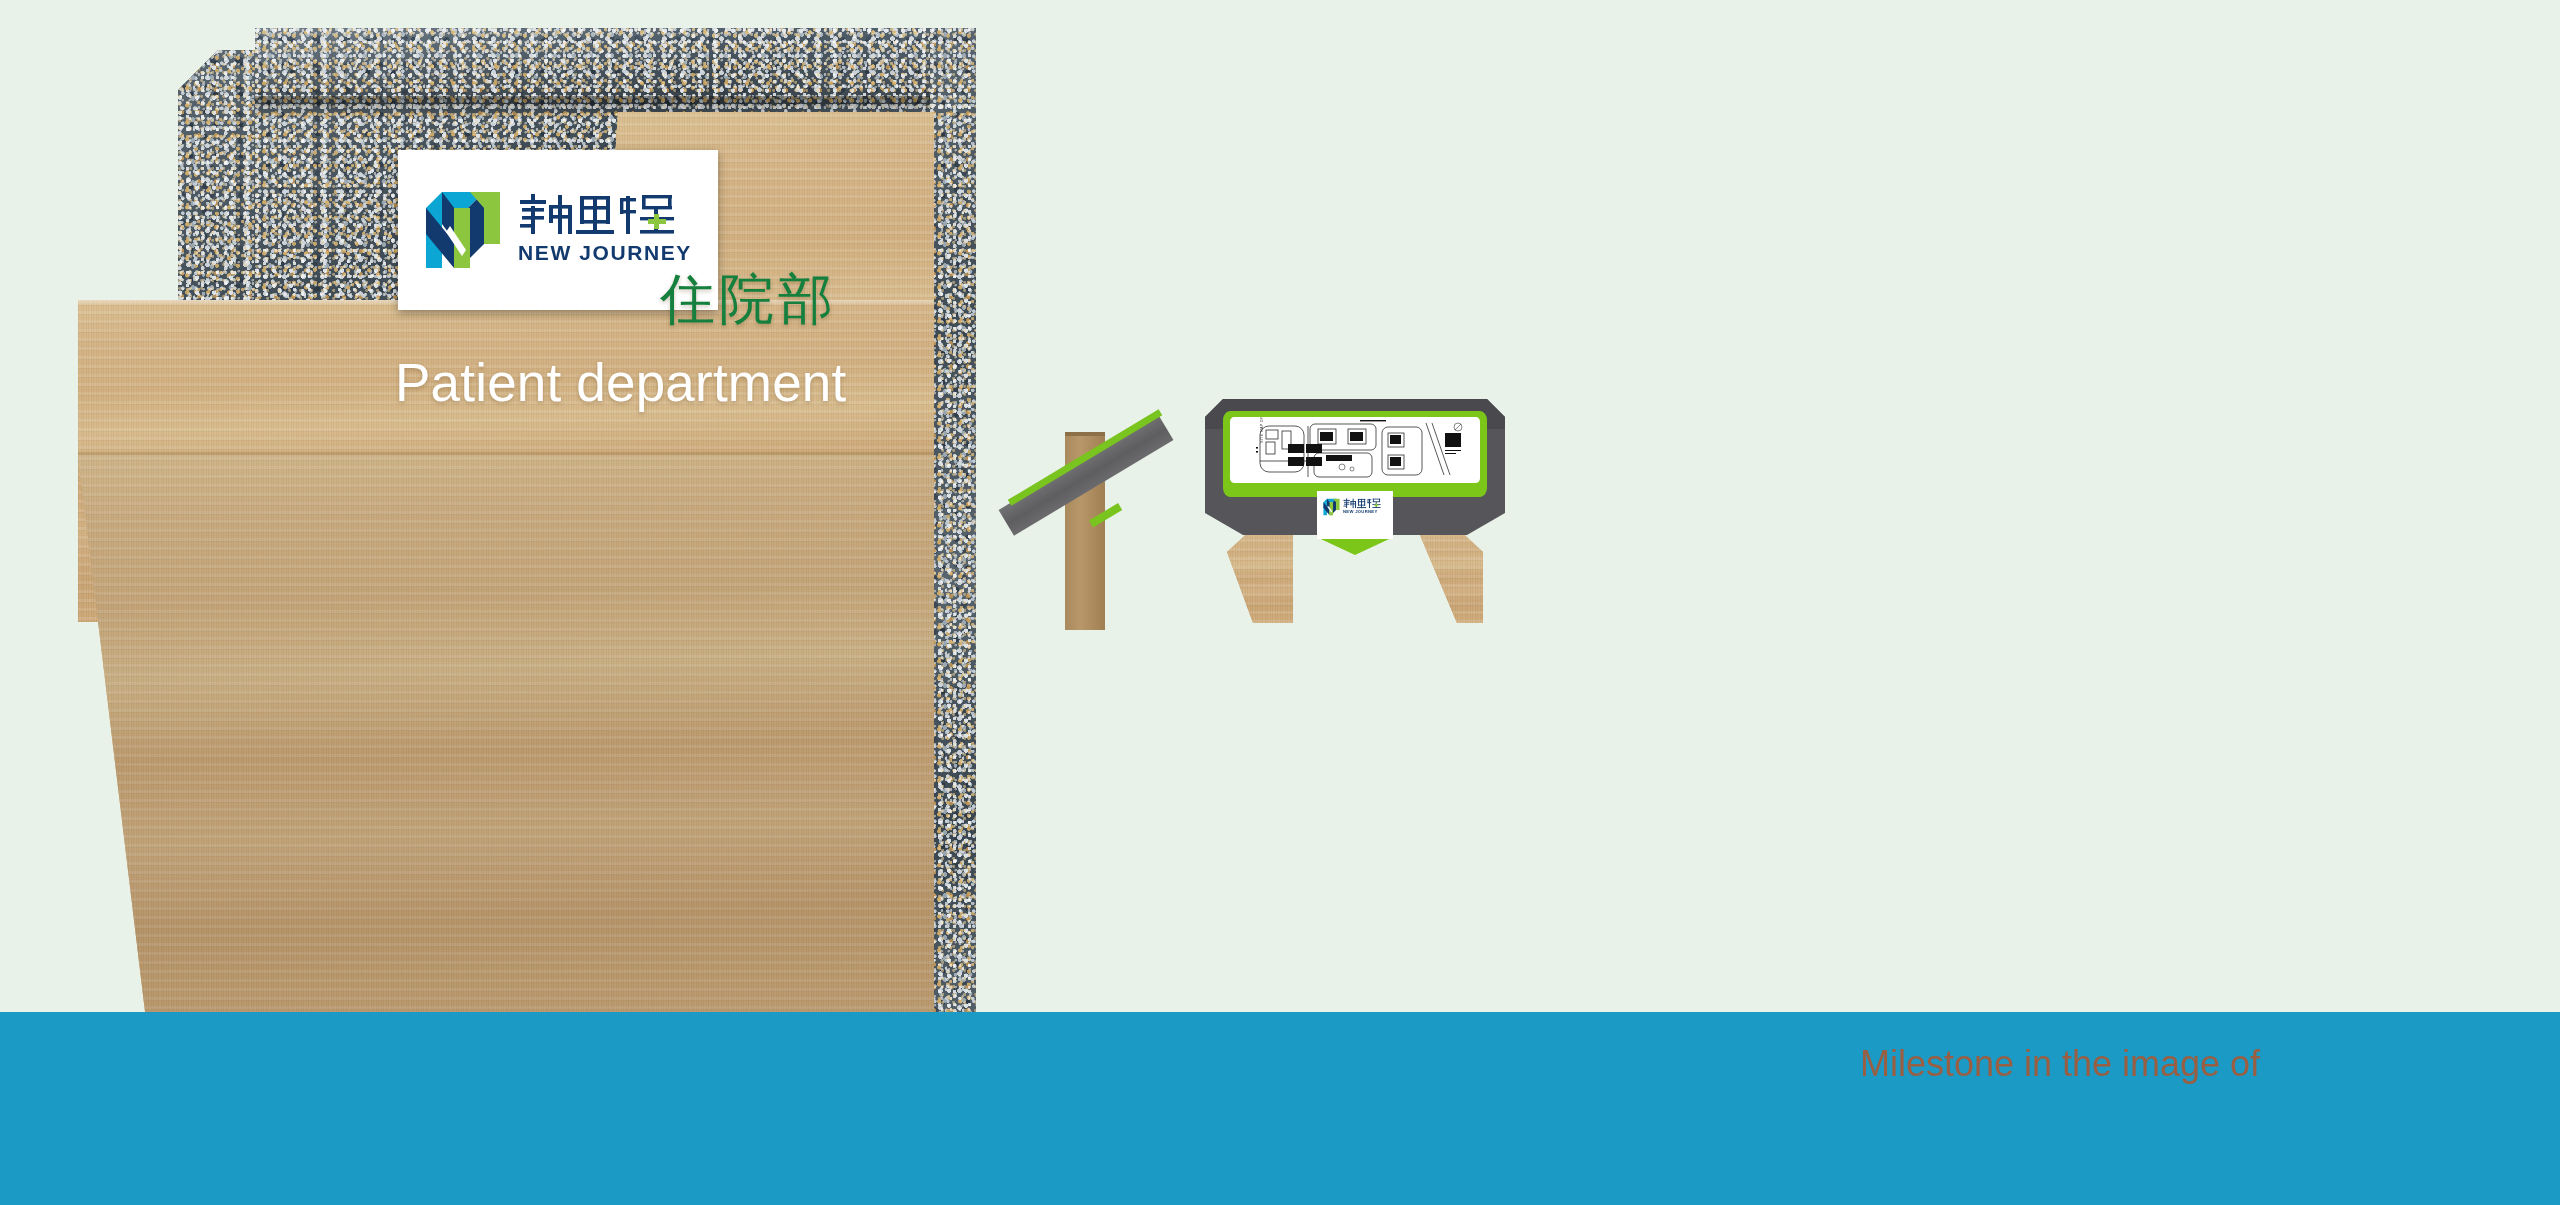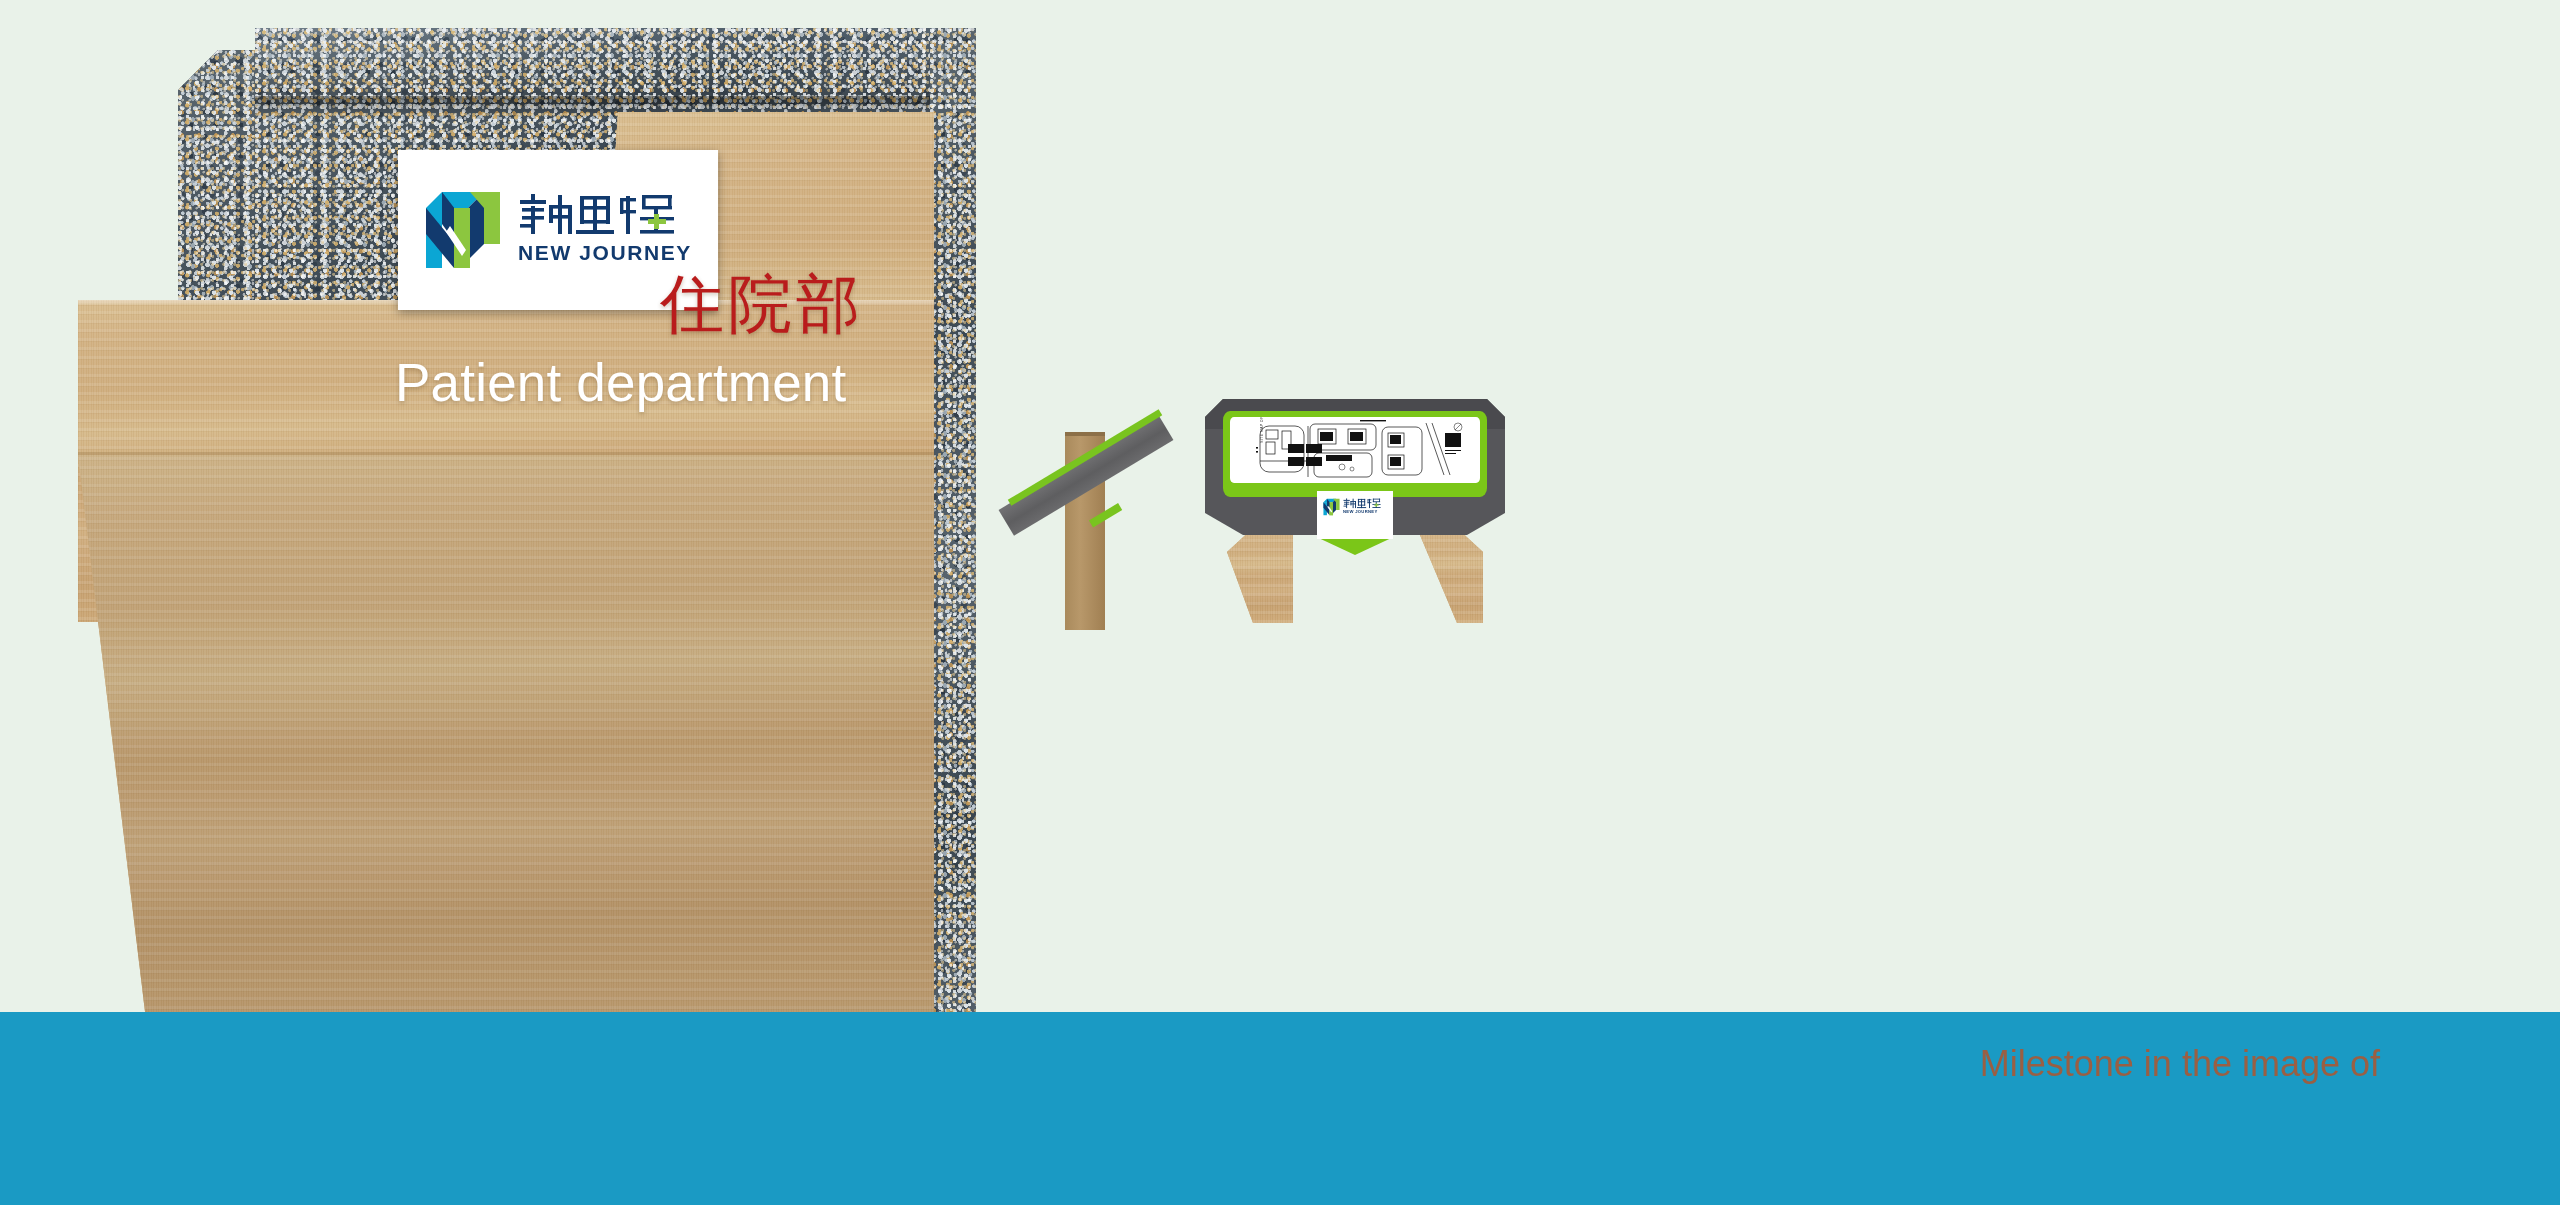--- a/index.html
+++ b/index.html
@@ -128,21 +128,21 @@
   .logo-words{display:flex;flex-direction:column;align-items:flex-start;}
   .logo-cn{display:block;}
   .logo-en{
     font-size:21px;font-weight:700;letter-spacing:1.6px;color:#123a6e;
     font-family:"Liberation Sans",sans-serif;line-height:1;margin-top:5px;
   }
 
   
   .sign-cn{
     position:absolute;left:660px;top:272px;
-    color:#b91c1c;font-size:64px;line-height:1;letter-spacing:4px;
+    color:#15803d;font-size:55px;line-height:1;letter-spacing:4px;
     font-family:Liberation Sans, sans-serif;
     text-shadow:0 2px 4px rgba(90,60,20,.30);white-space:nowrap;
   }
   .sign-en{
     position:absolute;left:395px;top:356px;
     color:#fff;font-size:53px;line-height:1;letter-spacing:.2px;
     font-family:"Liberation Sans",sans-serif;
     text-shadow:0 2px 4px rgba(90,60,20,.28);white-space:nowrap;
   }
 
@@ -227,21 +227,21 @@
   .map-leg.right{left:212px;clip-path:polygon(0 0,40px 0,66px 24px,66px 100%,40px 100%);}
 
   
   .footer-band{
     position:absolute;left:0;top:1012px;width:2560px;height:193px;
     background:#1a9ac4;
   }
   .footer-caption{
     position:absolute;right:180px;top:1040px;width:640px;
     color:#9a5f43;font-size:36px;line-height:1.34;
-    font-family:"Liberation Sans",sans-serif;text-align:right;
+    font-family:"Liberation Sans",sans-serif;text-align:center;
   }
   .footer-caption span{display:block;}
 </style>
 </head>
 <body>
 
 <div class="stage">
 
   <div class="sign-group">
 

